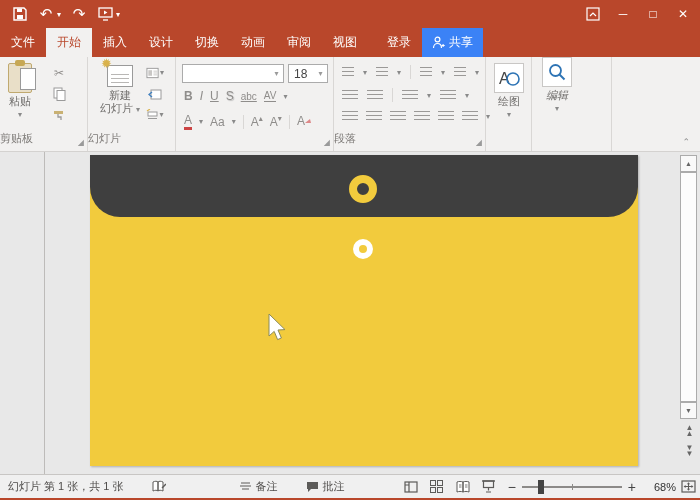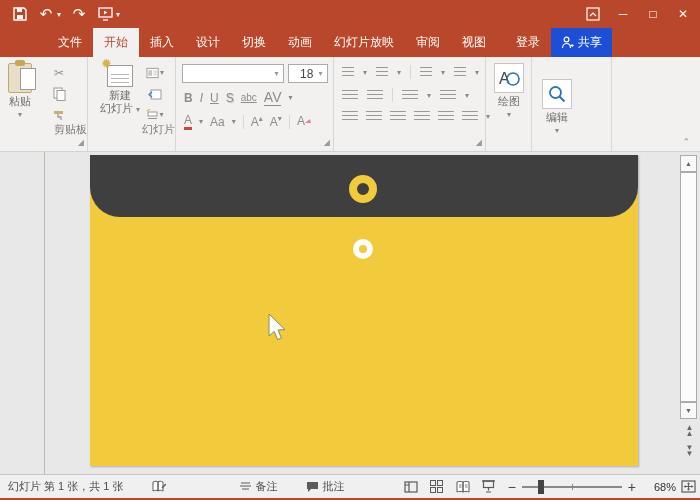--- a/index.html
+++ b/index.html
@@ -16,48 +16,48 @@
   .qat .qicon { width:16px; height:16px; display:flex; align-items:center; justify-content:center;
                 font-size:15px; color:#fff; cursor:default; }
   .qat .dd { font-size:8px; margin-left:-7px; }
   .title { position:absolute; left:0; width:100%; text-align:center; font-size:12px; color:#fff; }
   .winbtns { position:absolute; right:4px; top:0; height:28px; display:flex; align-items:center; gap:4px; }
   .winbtn { width:26px; height:22px; display:flex; align-items:center; justify-content:center;
             color:#fff; font-size:12px; }
 
   
   .tabrow { position:absolute; left:-2px; top:28px; width:700px; height:29px; background:#B9472B;
-            display:flex; align-items:stretch; color:#fff; font-size:12px;padding-left:47px; }
+            display:flex; align-items:stretch; color:#fff; font-size:12px; }
   .tab { padding:0 11px; display:flex; align-items:center; }
   .tab.active { background:#F2F1F0; color:#B9472B; }
   .tellme { display:flex; align-items:center; gap:4px; padding:0 10px; color:#EDBFB2; }
   .bulb { width:11px; height:14px; }
-  .share { background:#1d4ed8; display:flex; align-items:center; gap:4px; padding:0 10px; }
+  .share { background:#3b82f6; display:flex; align-items:center; gap:4px; padding:0 10px; }
   .person { width:13px; height:13px; }
 
   
   .ribbon { position:absolute; left:-2px; top:57px; width:700px; height:95px; background:#F2F1F0;
             border-bottom:1px solid #D4D2D0; color:#7A7A7A; }
   .rgroup { position:absolute; top:0; height:94px; border-right:1px solid #D9D7D5; }
-  .glabel { position:absolute; bottom:14px; width:100%; text-align:right; font-size:11px; color:#7E7B78; }
+  .glabel { position:absolute; bottom:5px; width:100%; text-align:left; font-size:11px; color:#7E7B78; }
   .launcher { position:absolute; bottom:4px; right:3px; font-size:8px; color:#9a9a9a; }
   .bigbtn { position:absolute; display:flex; flex-direction:column; align-items:center; gap:2px; color:#5c5b59; }
   .bigbtn .cap { font-size:11px; line-height:13px; text-align:center; color:#6e6c6a; }
   .dda { font-size:8px; color:#8a8a8a; }
   .clipboard-icon { width:24px; height:30px; background:#E9DFC8; border:1px solid #C0A96F; border-radius:2px; position:relative; }
   .clipboard-icon .clip { position:absolute; left:6px; top:-4px; width:10px; height:6px; background:#C7A855; border-radius:2px; }
   .clipboard-icon .sheet { position:absolute; right:-5px; top:4px; width:16px; height:22px; background:#fff; border:1px solid #9a9a9a; }
   .smallcol { position:absolute; display:flex; flex-direction:column; gap:6px; }
   .sicon { width:18px; height:15px; display:flex; align-items:center; justify-content:center; font-size:12px; color:#8f8d8b; }
   .newslide-icon { width:26px; height:22px; background:#fff; border:1px solid #9a9a9a; position:relative; }
   .newslide-icon .lines { position:absolute; left:3px; top:8px; width:18px; height:10px;
       background:repeating-linear-gradient(#b9b7b5 0 1px,transparent 1px 4px); }
   .star { position:absolute; left:-7px; top:-8px; width:12px; height:12px; color:#D9B24C; font-size:13px; line-height:12px; }
   .combo { position:absolute; height:19px; background:#fff; border:1px solid #ABABAB; display:flex; align-items:center; }
-  .combo .val { flex:1; padding-left:11px; font-size:12px; color:#444; }
+  .combo .val { flex:1; padding-left:5px; font-size:12px; color:#444; }
   .combo .arrow { width:13px; font-size:8px; color:#9a9a9a; text-align:center; }
   .frow { position:absolute; display:flex; align-items:center; gap:7px; font-size:12px; color:#8f8d8b; }
   .fb { font-weight:bold; } .fi { font-style:italic; } .fu { text-decoration:underline; }
   .fs { text-decoration:line-through; }
   .sep { width:1px; height:14px; background:#D9D7D5; }
   .licon { width:16px; height:11px;
       background:repeating-linear-gradient(#9b9997 0 1.5px,transparent 1.5px 4px); }
   .licon.short { width:12px; }
   .chev-collapse { position:absolute; right:10px; bottom:4px; font-size:9px; color:#8a8a8a; }
   .iconbox { width:30px; height:30px; background:#fff; border:1px solid #c9c7c5; display:flex; align-items:center; justify-content:center; }
@@ -150,21 +150,20 @@
     </div>
   </div>
 
   <div class="tabrow">
     <div class="tab">文件</div>
     <div class="tab active">开始</div>
     <div class="tab">插入</div>
     <div class="tab">设计</div>
     <div class="tab">切换</div>
     <div class="tab">动画</div>
-    <div class="tab">幻灯片放映</div>
     <div class="tab">审阅</div>
     <div class="tab">视图</div>
     <div class="tab" style="margin-left:8px;">登录</div>
     <div class="share">
       <svg class="person" viewBox="0 0 13 13">
           <circle cx="5.5" cy="3.5" r="2.4" fill="none" stroke="#fff" stroke-width="1.2"></circle>
           <path d="M1.5 12c0-3 2-4.5 4-4.5s4 1.5 4 4.5" fill="none" stroke="#fff" stroke-width="1.2"></path>
           <path d="M9.5 9.5h3.2M11.1 7.9v3.2" stroke="#fff" stroke-width="1.1"></path>
         </svg>
       <span>共享</span>
@@ -245,21 +244,21 @@
       <div class="combo" style="left:112px; top:7px; width:40px;">
         <span class="val">18</span>
           <span class="arrow">▾</span>
       </div>
       <div class="frow" style="left:8px; top:32px;">
         <span class="fb">B</span>
         <span class="fi">I</span>
         <span class="fu">U</span>
         <span style="text-shadow:1px 1px 1px #bbb;">S</span>
         <span class="fs" style="font-size:10px;text-decoration:underline;">abc</span>
-        <span style="font-size:14px; border-bottom:1px solid #8f8d8b;">AV</span>
+        <span style="font-size:10px; border-bottom:1px solid #8f8d8b;">AV</span>
         <span class="dda">▾</span>
       </div>
       <div class="frow" style="left:8px; top:56px;">
         <span style="border-bottom:3px solid #c44;">A</span>
         <span class="dda">▾</span>
         <span>Aa</span>
         <span class="dda">▾</span>
         <span class="sep"></span>
         <span><span>A</span><sup style="font-size:8px;">▴</sup></span>
         <span><span>A</span><sup style="font-size:8px;">▾</sup></span>
@@ -297,39 +296,40 @@
       </div>
       <div class="frow" style="left:8px; top:54px; gap:8px;">
         <span class="licon"></span>
         <span class="licon"></span>
         <span class="licon"></span>
         <span class="licon"></span>
         <span class="licon"></span>
         <span class="licon"></span>
           <span class="dda">▾</span>
       </div>
+      <div class="glabel">段落</div>
       <span class="launcher">◢</span>
     </div>
 
     <div class="rgroup" style="left:486px; width:46px;">
       <div class="bigbtn" style="left:8px; top:6px;">
         <span class="iconbox">
           <svg width="22" height="20" viewBox="0 0 22 20">
               <text x="1" y="16" font-size="16" fill="#444">A</text>
               <circle cx="15" cy="11" r="6" fill="none" stroke="#2E74B5" stroke-width="1.6"></circle>
             </svg>
         </span>
         <span class="cap">绘图</span>
         <span class="dda">▾</span>
       </div>
       <div class="glabel"></div>
     </div>
 
     <div class="rgroup" style="left:532px; width:80px;">
-      <div class="bigbtn" style="left:10px; top:22px;">
+      <div class="bigbtn" style="left:10px; top:0;font-style:italic;">
         <span class="iconbox">
           <svg width="20" height="20" viewBox="0 0 20 20">
               <circle cx="8.5" cy="8.5" r="5.5" fill="none" stroke="#2E74B5" stroke-width="1.8"></circle>
               <path d="M12.5 12.5 L17.5 17.5" stroke="#2E74B5" stroke-width="2"></path>
             </svg>
         </span>
         <span class="cap">编辑</span>
         <span class="dda">▾</span>
       </div>
     </div>

